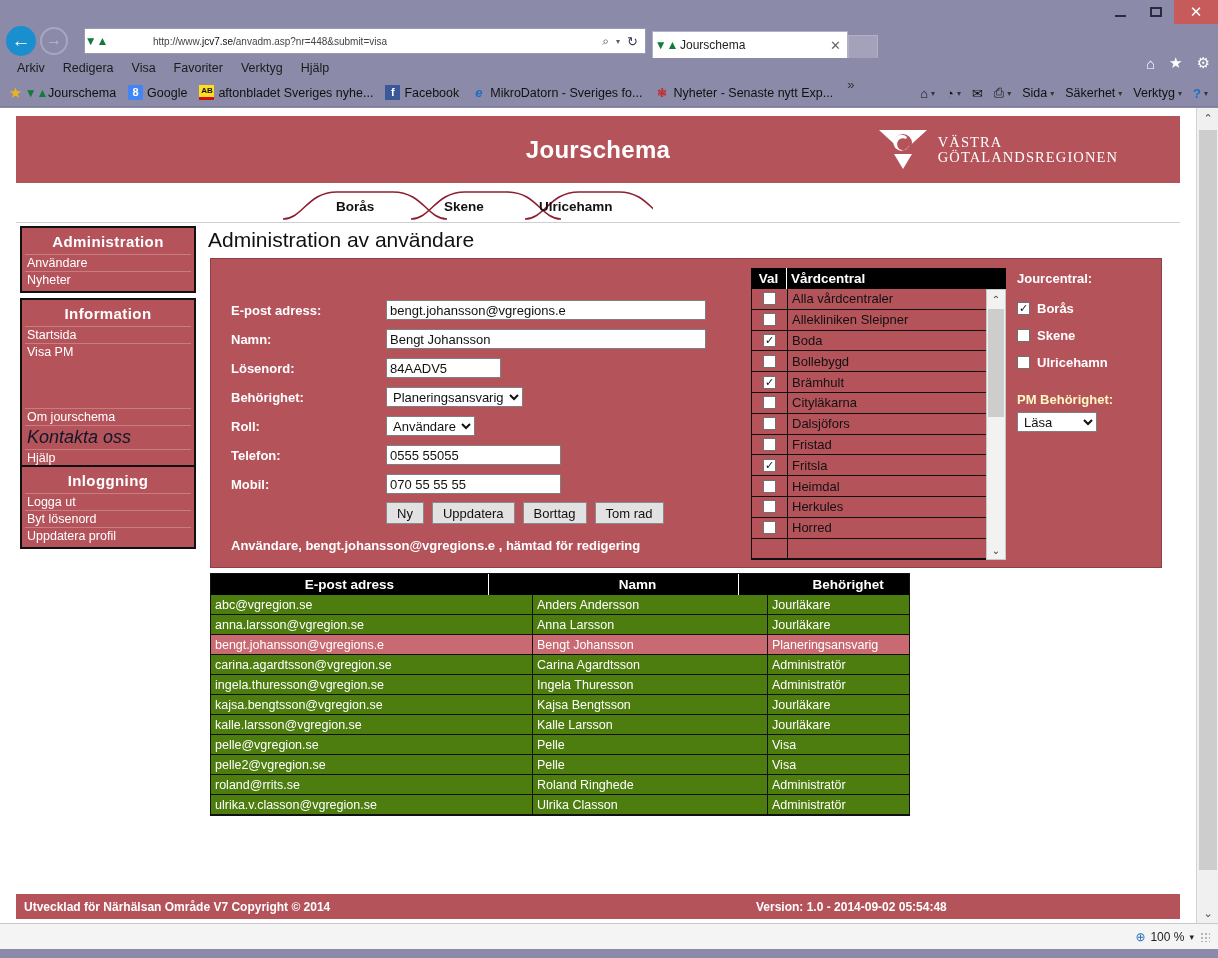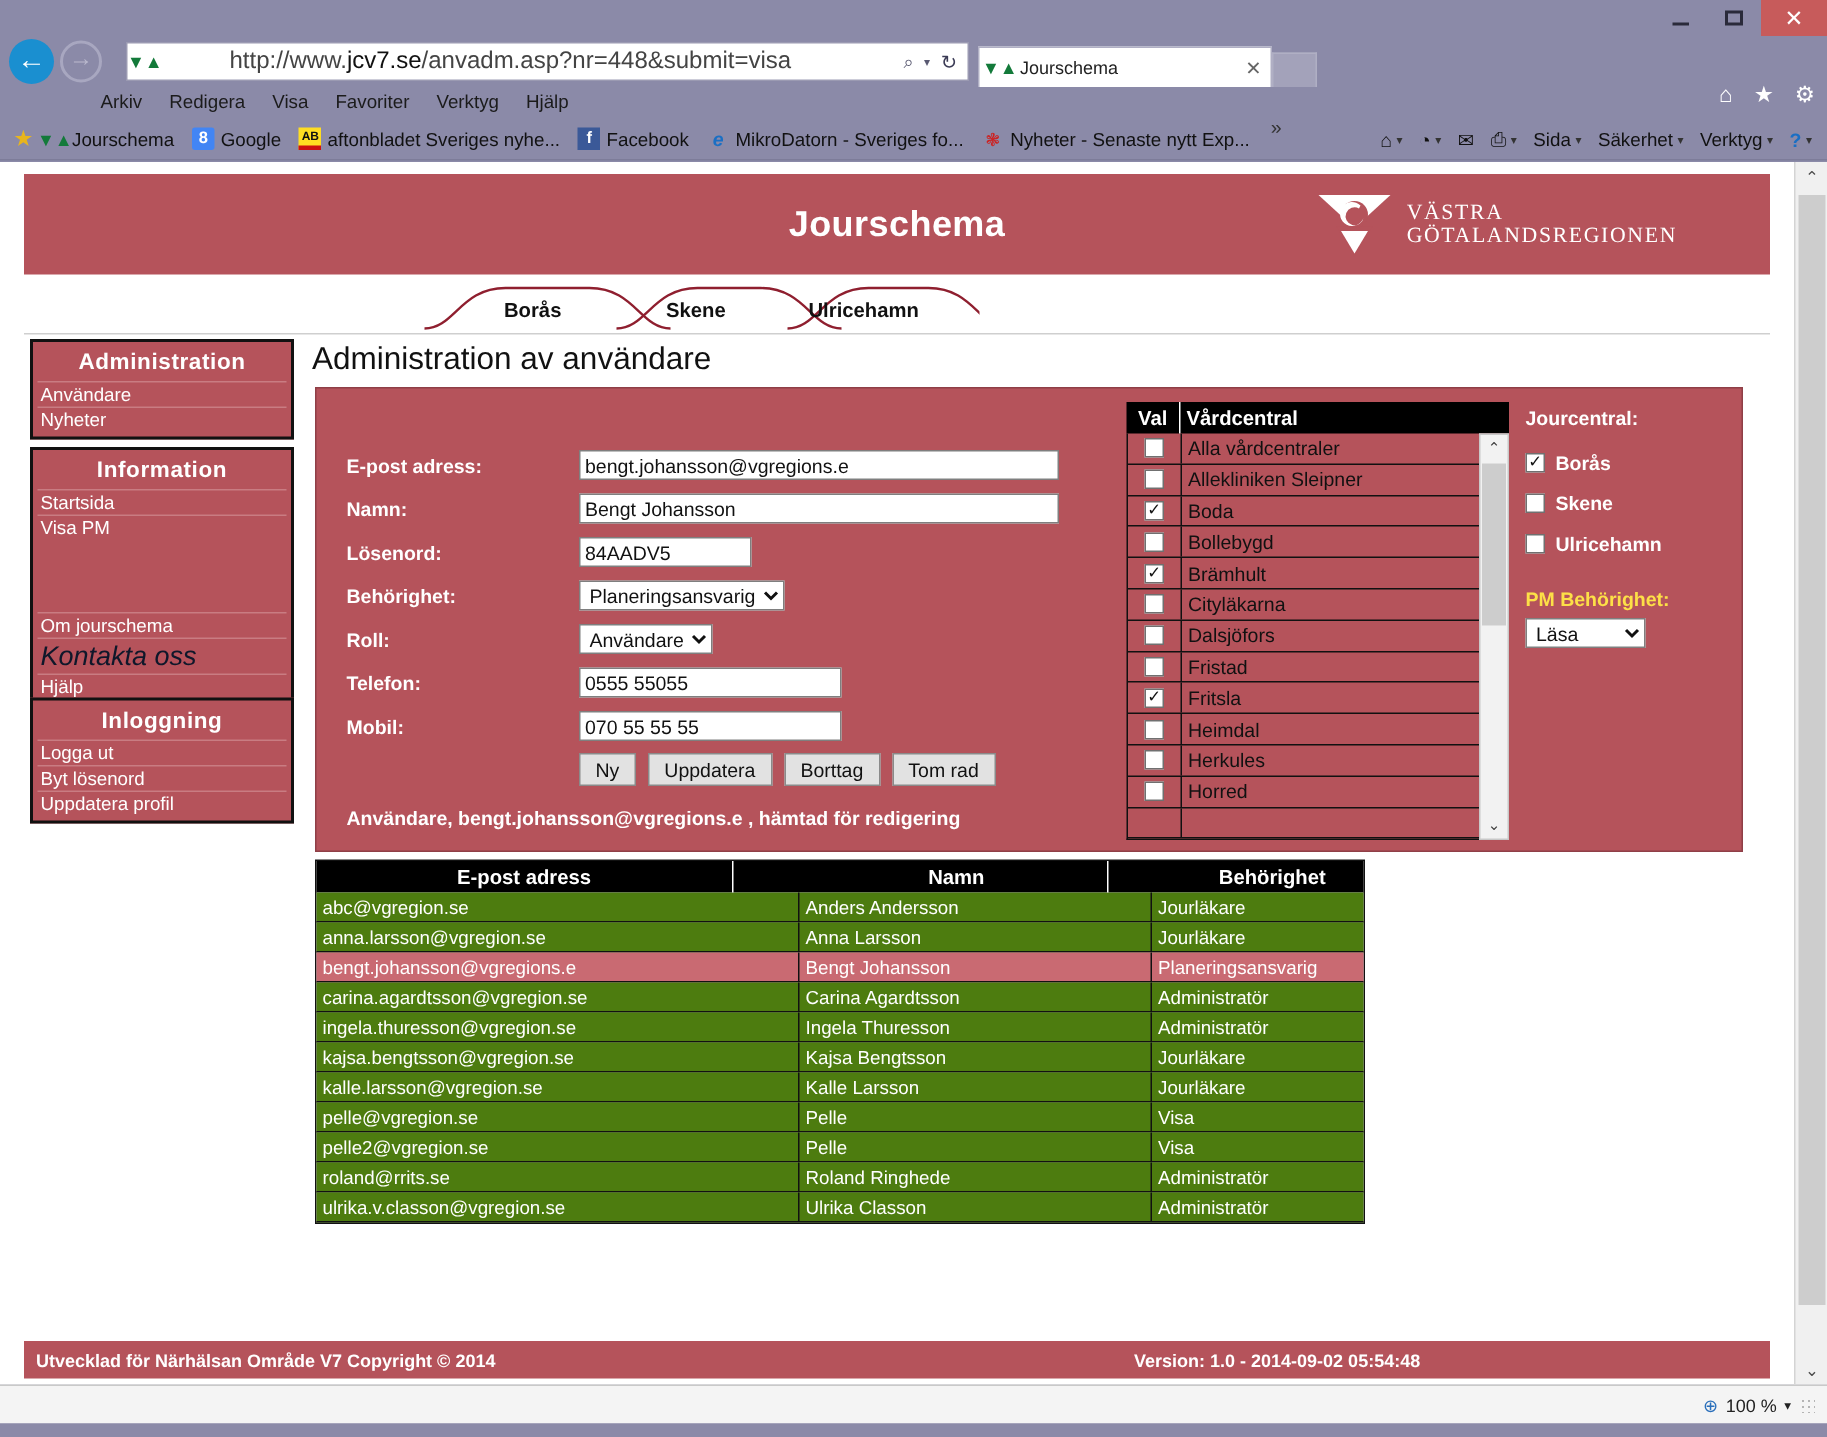--- a/index.html
+++ b/index.html
@@ -39,21 +39,21 @@
   .back .arr { color: #fff; font-size: 19px; line-height: 1; margin-top: -2px; }
   .fwd  { left: 40px; width: 28px; height: 28px; top: 3px;
           border: 2px solid #a8a7c0; display: flex; align-items: center; justify-content: center; }
   .fwd .arr { color: #b9b8cd; font-size: 16px; line-height: 1; margin-top: -2px; }
 
   .addressbar {
     position: absolute; left: 84px; top: 4px; width: 562px; height: 26px;
     background: #ffffff; border: 1px solid #9b9ab2;
     display: flex; align-items: center; padding: 0 4px; gap: 5px;
   }
-  .addr-url { flex: 1; font-size: 16px; color: #444; white-space: nowrap; overflow: hidden; padding-left: 44px; }
+  .addr-url { flex: 1; font-size: 10px; color: #444; white-space: nowrap; overflow: hidden; padding-left: 44px; }
   .addr-url .dom { color: #111; }
   .addr-icons { display: flex; align-items: center; gap: 7px; padding-right: 3px; }
   .ic-search { color: #5a5a72; font-size: 12px; }
   .ic-caret { color: #5a5a72; font-size: 8px; }
   .ic-refresh { color: #3b3b55; font-size: 13px; }
 
   .tabstrip { position: absolute; left: 652px; top: 4px; height: 30px; display: flex; align-items: flex-end; }
   .tab {
     width: 196px; height: 27px; background: #ffffff;
     border: 1px solid #b0afc4; border-bottom: none;
@@ -61,21 +61,21 @@
   }
   .tab-title { flex: 1; font-size: 12px; color: #222; }
   .tab-close { color: #666; font-size: 13px; }
   .tab-new { width: 30px; height: 23px; background: #a3a2ba; border: 1px solid #b0afc4; border-bottom: none; }
 
   .ie-right { position: absolute; right: 8px; top: 30px; display: flex; gap: 14px; align-items: center; }
   .ie-right span { color: #ffffff; font-size: 15px; }
 
   
   .menurow { position: absolute; left: 0; top: 58px; width: 1080px; height: 20px;
-             display: flex; align-items: center; gap: 0; padding-left: 19px; margin-left: 39px; }
+             display: flex; align-items: center; gap: 0; padding-left: 8px; }
   .menuitem { font-size: 12.5px; color: #1b1b1b; padding: 0 9px; }
 
   
   .favrow { position: absolute; left: 0; top: 79px; width: 1218px; height: 28px;
             display: flex; align-items: center; padding-left: 8px; gap: 0;
             border-bottom: 1px solid #7d7c99; }
   .fav { display: flex; align-items: center; gap: 4px; padding: 0 6px; font-size: 12.5px; color: #111; }
   .favicon { width: 15px; height: 15px; display: inline-flex; align-items: center;
              justify-content: center; font-size: 11px; line-height: 1; }
   .fi-star { color: #e8b51d; font-size: 15px; }
@@ -184,21 +184,21 @@
   .vcscroll .a { position: absolute; left: 0; width: 18px; height: 18px;
               display: flex; align-items: center; justify-content: center; font-size: 10px; color: #3d3d3d; }
   .vcscroll .a.up { top: 0; } .vcscroll .a.dn { bottom: 0; }
   .vcscroll .th { position: absolute; left: 1px; top: 19px; width: 16px; height: 108px; background: #cdcdcd; }
 
   
   .jour { position: absolute; left: 806px; top: 12px; width: 140px; }
   .jour .jtitle { color: #ffffff; font-size: 13px; font-weight: bold; margin-bottom: 15px; }
   .jrow { display: flex; align-items: center; gap: 7px; margin-bottom: 12px; }
   .jrow .lbl { color: #ffffff; font-size: 13px; font-weight: bold; }
-  .pmtitle { color: #fde047; font-size: 13px; font-weight: bold; margin-top: 22px; margin-bottom: 5px; }
+  .pmtitle { color: #fef9c3; font-size: 13px; font-weight: bold; margin-top: 22px; margin-bottom: 5px; }
 
   
   .dtable { position: absolute; left: 210px; top: 465px; width: 700px;
             border: 1px solid #111; border-collapse: collapse; }
   .dtable .hdr { display: flex; height: 21px; background: #000000; gap: 48px; }
   .dtable .hdr div { color: #ffffff; font-size: 13.5px; font-weight: bold;
                      display: flex; align-items: center; justify-content: center;
                      border-right: 1px solid #ffffff; }
   .dtable .hdr div:last-child { border-right: none; }
   .drow { display: flex; height: 20px; background: #4d7c0f; border-bottom: 1px solid #111; }

